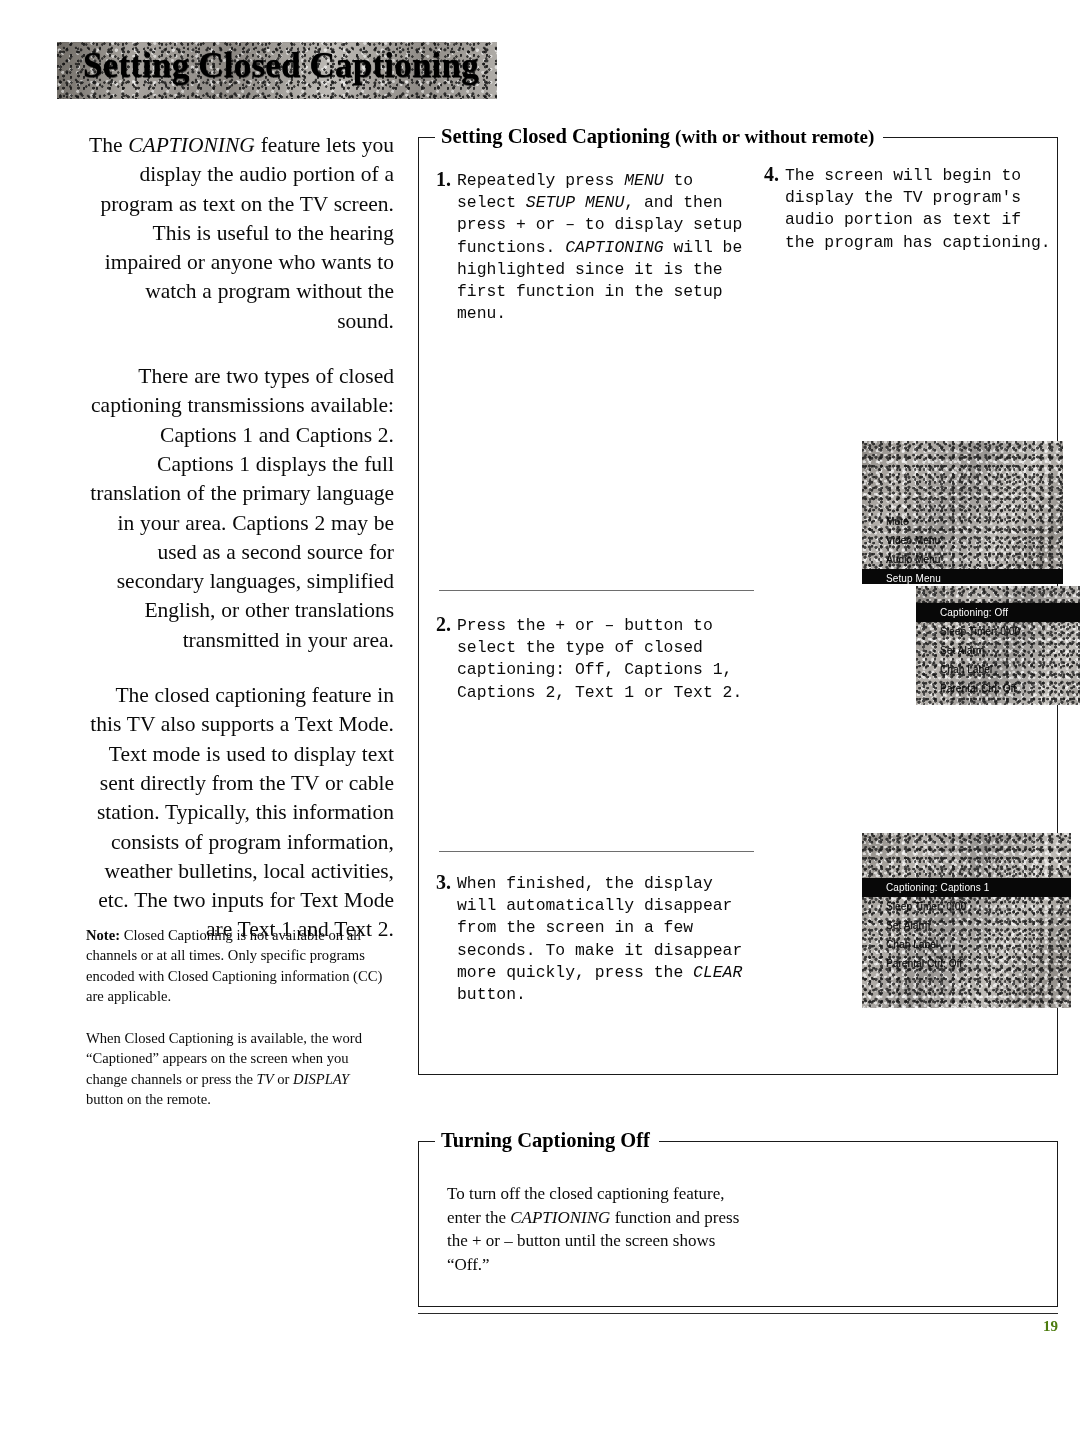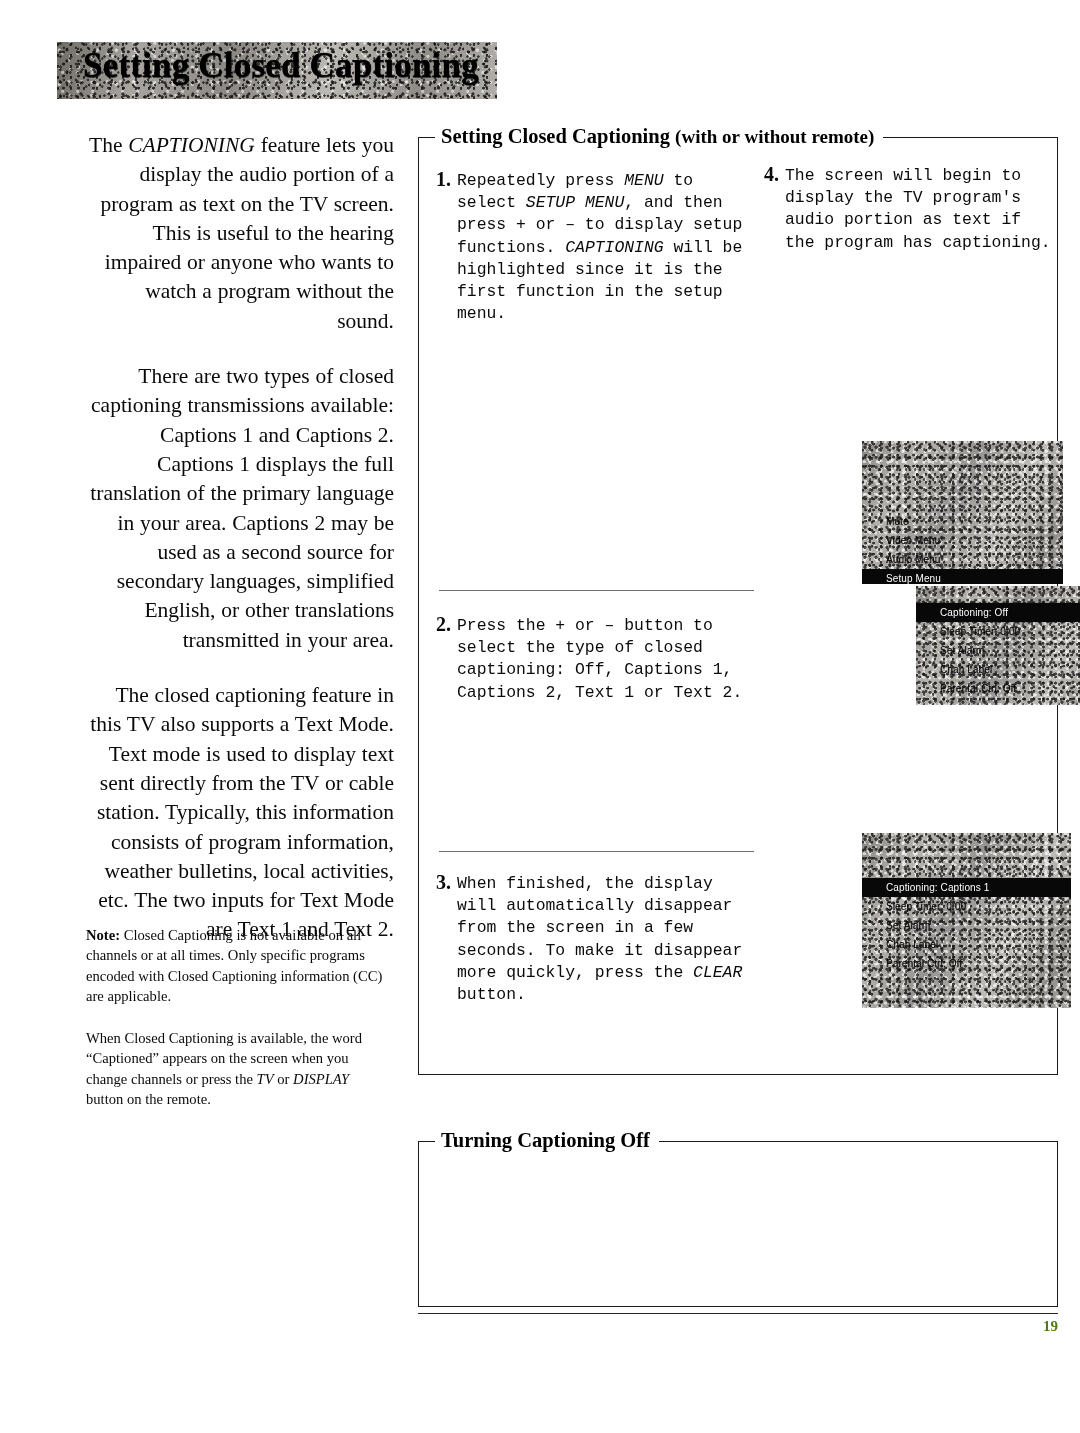--- a/index.html
+++ b/index.html
@@ -324,18 +324,19 @@
 
     <div class="step" id="step4">
       <span class="step-num">4.</span>
       <span class="step-body"><span>The screen will begin to display the TV program's audio portion as text if the program has captioning.</span></span>
     </div>
 
   </div>
 
   <div class="fbox" id="box-off">
     <div class="fbox-legend">Turning Captioning Off</div>
+    <div class="off-text"><span>To turn off the closed captioning feature, enter the </span><i>CAPTIONING</i><span> function and press the + or – button until the screen shows “Off.”</span></div>
   </div>
 
   <div class="footer-rule"></div>
   <div class="page-num">19</div>
 
 </div>
 
 </body></html>

